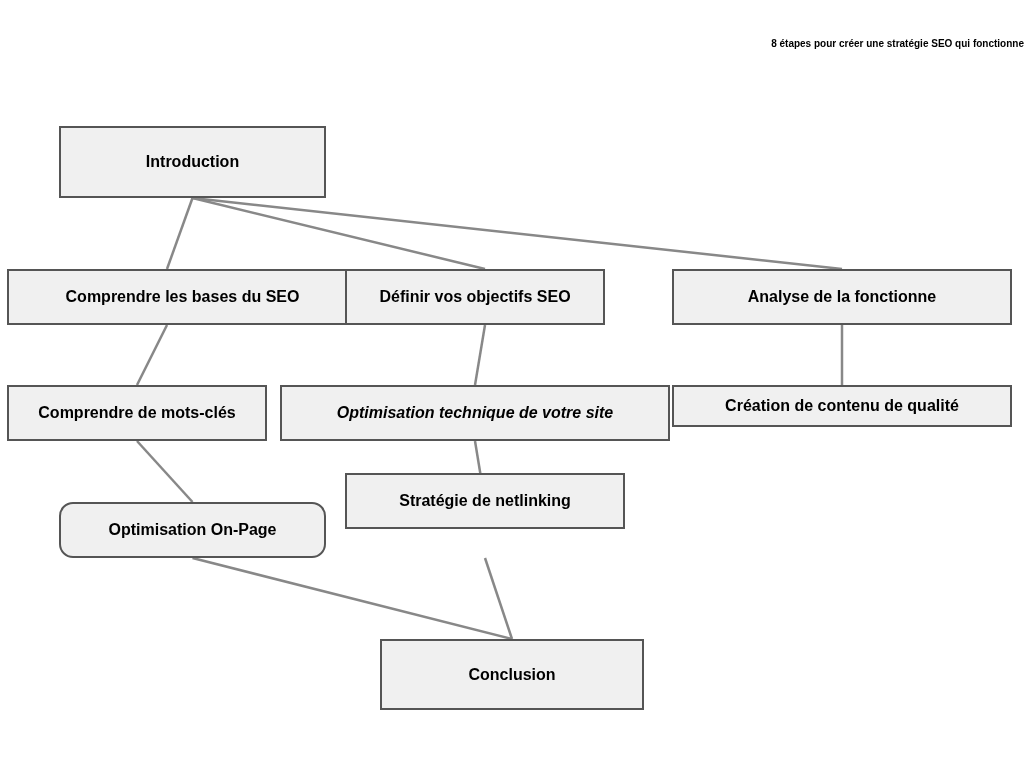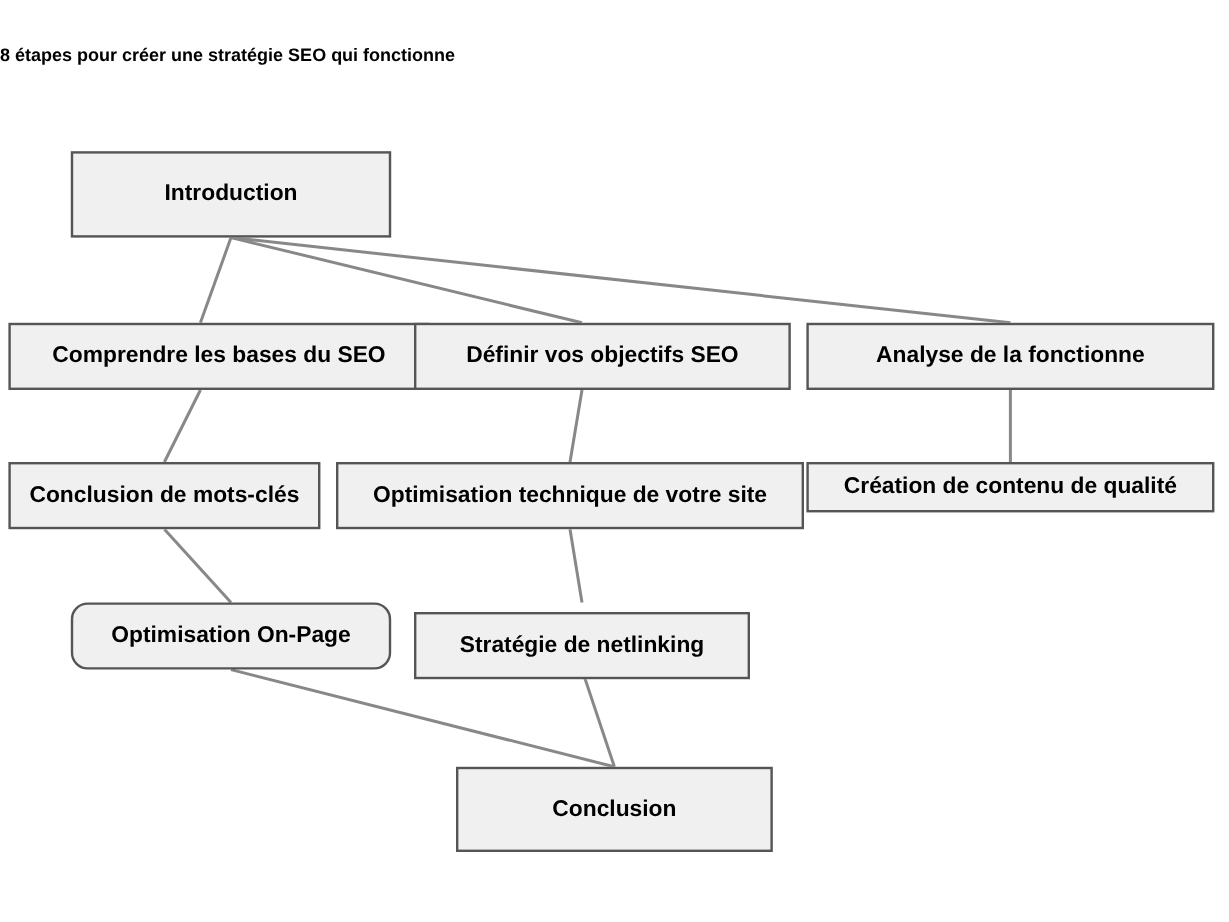--- a/index.html
+++ b/index.html
@@ -7,36 +7,36 @@
     body {
       width: 1024px;
       height: 768px;
       background: #fff;
       font-family: 'Arial', sans-serif;
       position: relative;
       overflow: hidden;
     }
 
     .title {
-      text-align: left;
+      text-align: right;
       font-weight: bold;
-      font-size: 15px;
+      font-size: 10px;
       position: absolute;
       top: 38px;
       left: 0;
       right: 0;
     }
 
     .node {
       position: absolute;
       background: #f0f0f0;
       border: 2px solid #555;
       padding: 10px 18px;
       font-weight: bold;
-      font-size: 19px;
+      font-size: 16px;
       white-space: nowrap;
     }
 
     svg.connectors {
       position: absolute;
       top: 0;
       left: 0;
       width: 1024px;
       height: 768px;
       pointer-events: none;
@@ -60,20 +60,20 @@
     <line x1="485" y1="325" x2="475" y2="385"></line>
     <line x1="842" y1="325" x2="842" y2="385"></line>
     <line x1="137" y1="441" x2="192.5" y2="502"></line>
     <line x1="475" y1="441" x2="485" y2="502"></line>
     <line x1="192.5" y1="558" x2="512" y2="639"></line>
     <line x1="485" y1="558" x2="512" y2="639"></line>
   </svg>
 
 <div class="node" style="left: 59px; top: 126px; width: 267px; height: 72px; display: flex; align-items: center; justify-content: center;">Introduction</div>
 <div class="node" style="left: 7px; top: 269px; width: 351px; height: 56px; display: flex; align-items: center; justify-content: center;">Comprendre les bases du SEO</div>
-<div class="node" style="left: 345px; top: 269px; width: 314px; height: 56px; display: flex; align-items: center; justify-content: center;">Définir vos objectifs SEO</div>
+<div class="node" style="left: 345px; top: 269px; width: 260px; height: 56px; display: flex; align-items: center; justify-content: center;">Définir vos objectifs SEO</div>
 <div class="node" style="left: 672px; top: 269px; width: 340px; height: 56px; display: flex; align-items: center; justify-content: center;">Analyse de la fonctionne</div>
-<div class="node" style="left: 7px; top: 385px; width: 260px; height: 56px; display: flex; align-items: center; justify-content: center;">Conclusion de mots-clés</div>
-<div class="node" style="left: 280px; top: 385px; width: 390px; height: 56px; display: flex; align-items: center; justify-content: center;">Optimisation technique de votre site</div>
+<div class="node" style="left: 7px; top: 385px; width: 260px; height: 56px; display: flex; align-items: center; justify-content: center;">Comprendre de mots-clés</div>
+<div class="node" style="left: 280px; top: 385px; width: 390px; height: 56px; display: flex; align-items: center; justify-content: center; font-style: italic;">Optimisation technique de votre site</div>
 <div class="node" style="left: 672px; top: 385px; width: 340px; height: 42px; display: flex; align-items: center; justify-content: center;">Création de contenu de qualité</div>
 <div class="node" style="left: 59px; top: 502px; width: 267px; height: 56px; display: flex; align-items: center; justify-content: center; border-radius: 14px;">Optimisation On-Page</div>
-<div class="node" style="left: 345px; top: 510px; width: 280px; height: 56px; display: flex; align-items: center; justify-content: center;">Stratégie de netlinking</div>
+<div class="node" style="left: 345px; top: 473px; width: 280px; height: 56px; display: flex; align-items: center; justify-content: center;">Stratégie de netlinking</div>
 <div class="node" style="left: 380px; top: 639px; width: 264px; height: 71px; display: flex; align-items: center; justify-content: center;">Conclusion</div>
 
 </body></html>

